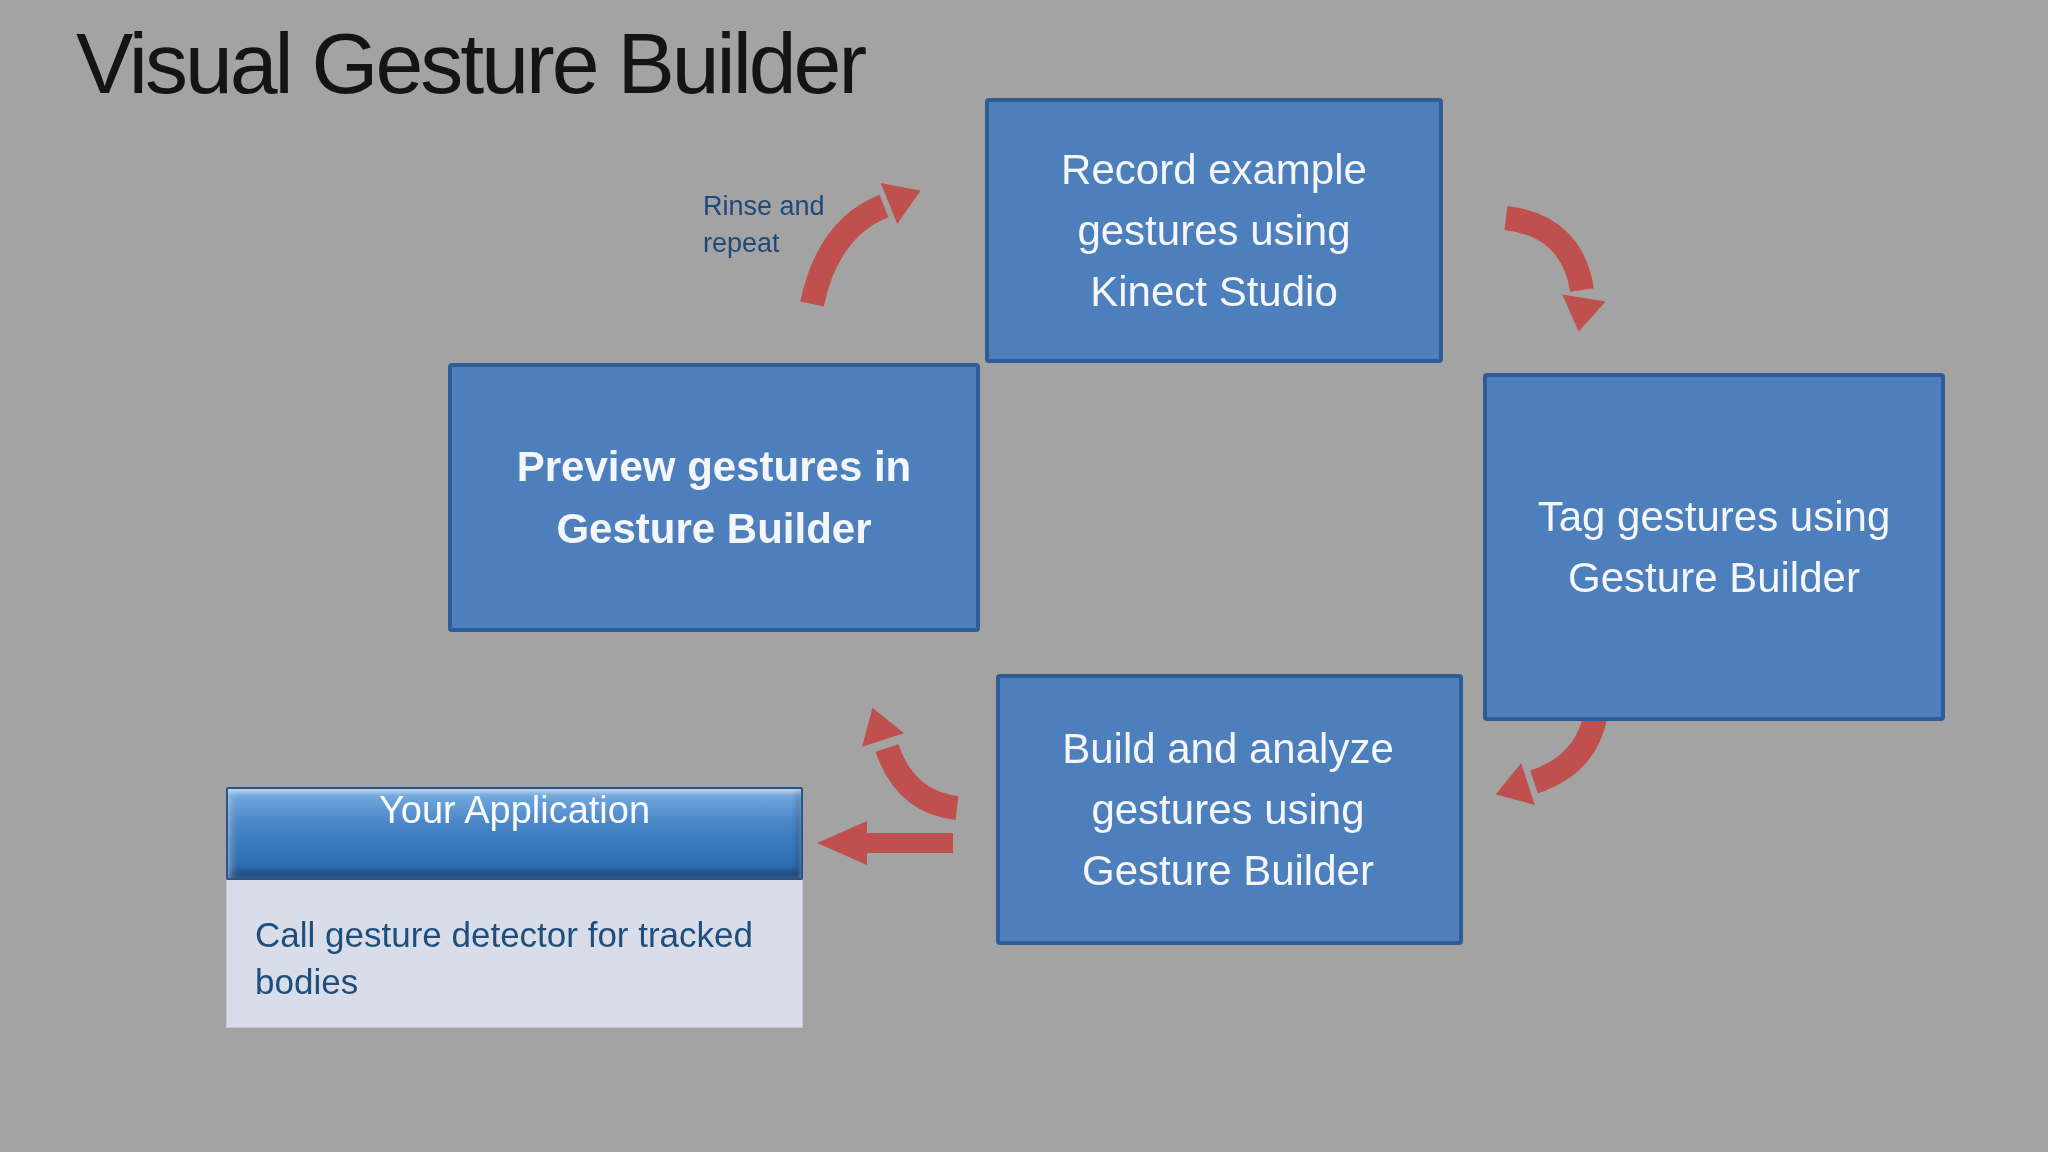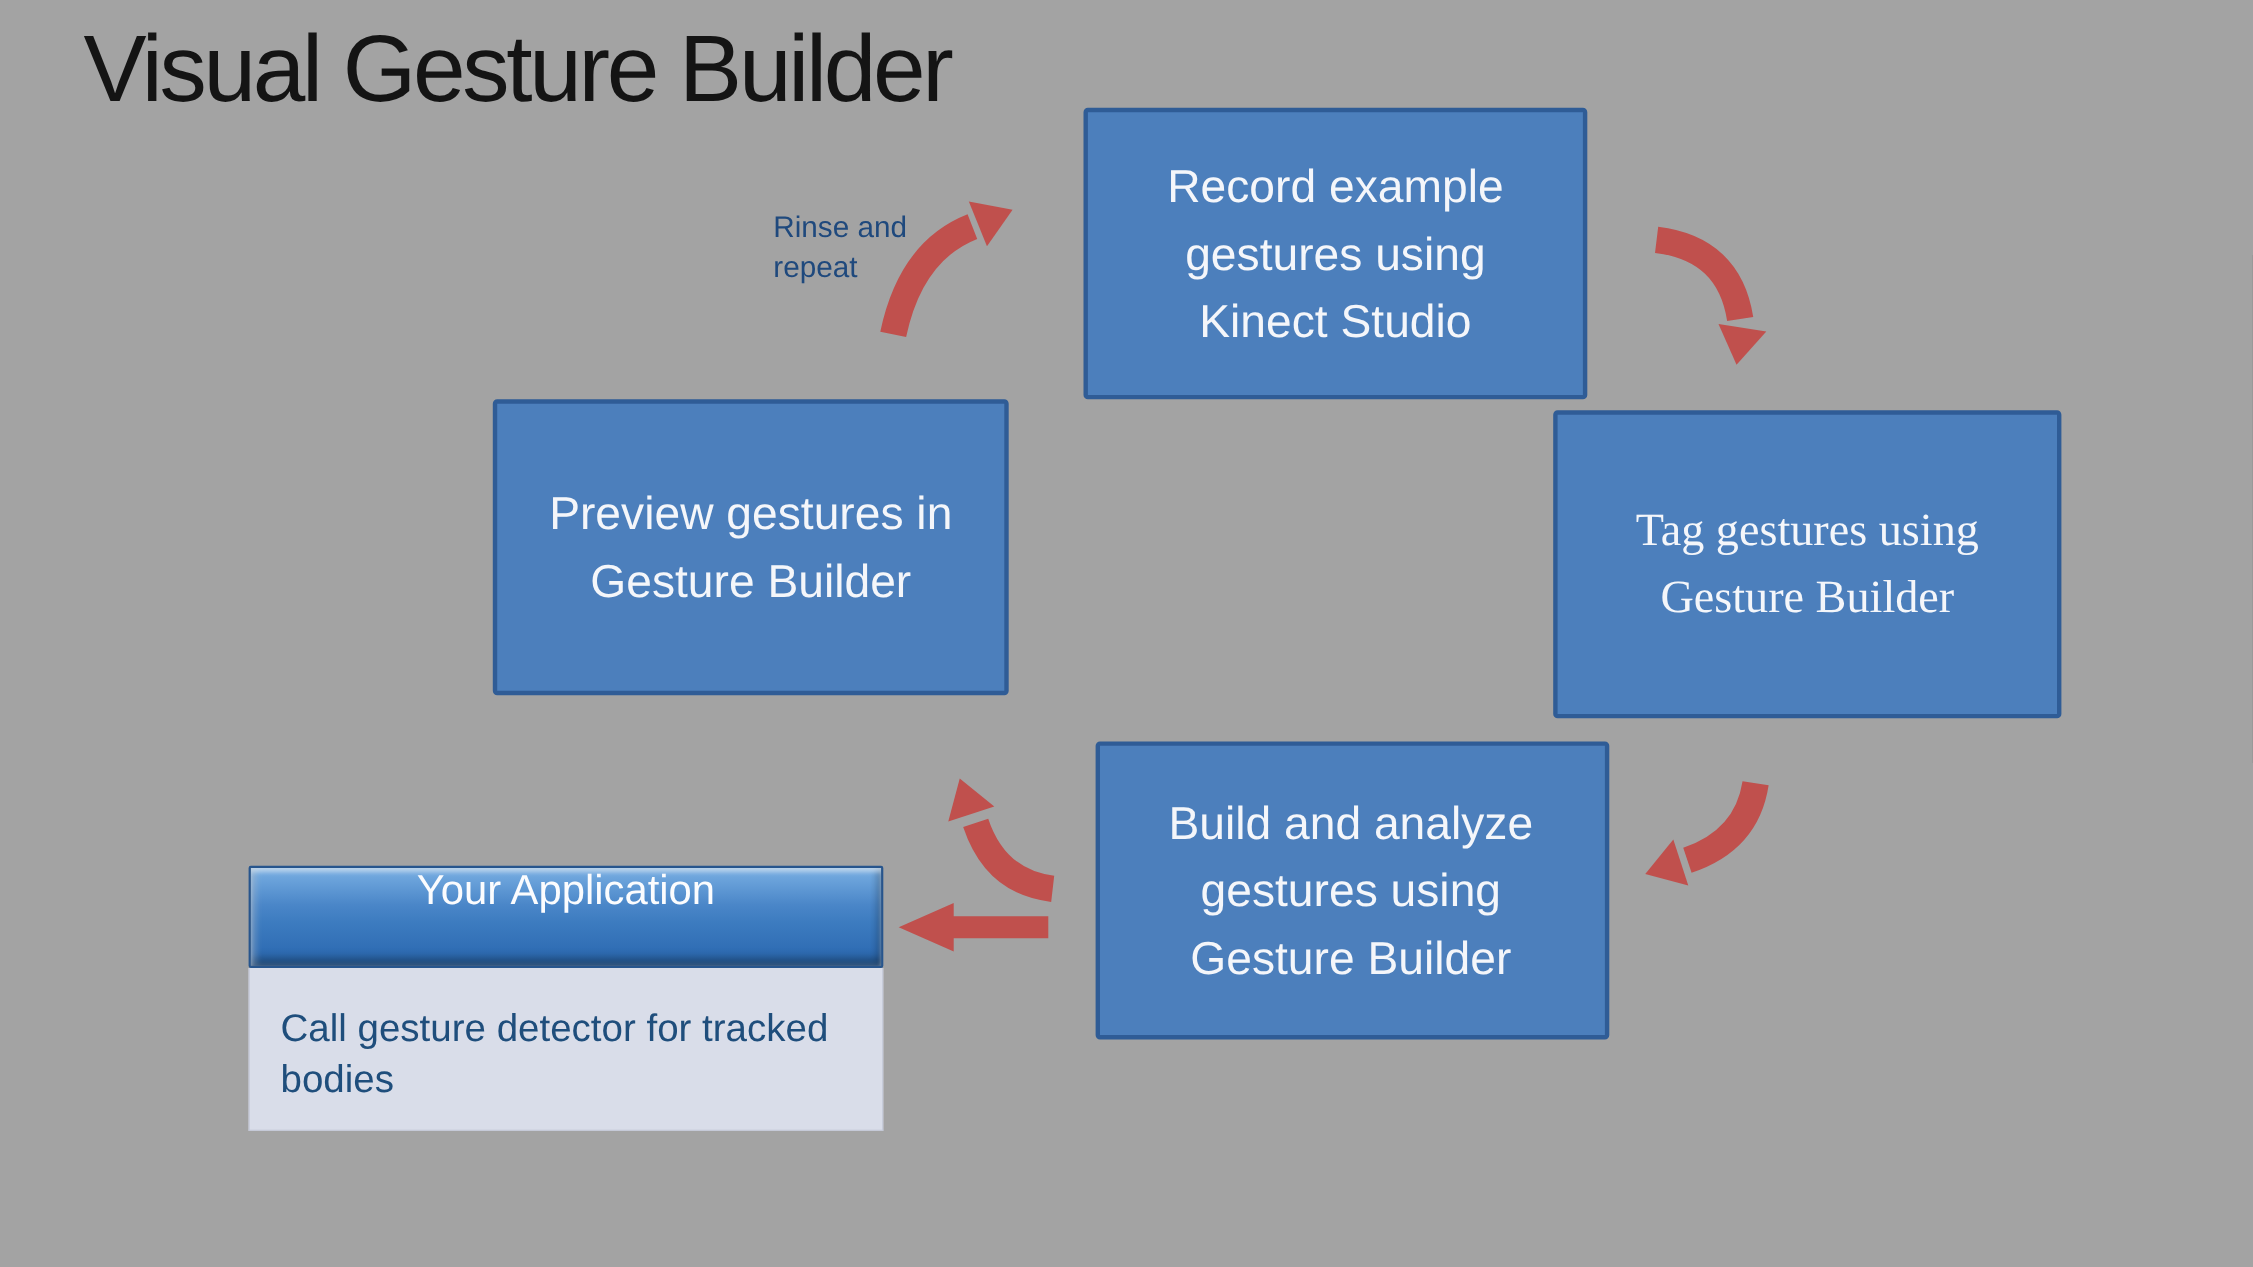--- a/index.html
+++ b/index.html
@@ -36,23 +36,23 @@
     display:flex;
     align-items:center;
     justify-content:center;
     text-align:center;
     color:var(--box-text);
     font-size:42px;
     line-height:1.46;
     padding:0 28px;
   }
   .flow-box.record { left:985px;  top:98px;  width:458px; height:265px; }
-  .flow-box.tag    { left:1412px; top:373px; width:462px; height:280px;font-family:Liberation Serif, serif; }
+  .flow-box.tag    { left:1483px; top:373px; width:462px; height:348px; }
   .flow-box.build  { left:996px;  top:674px; width:467px; height:271px;padding-left:25px; }
-  .flow-box.preview{ left:448px;  top:363px; width:469px; height:269px; }
+  .flow-box.preview{ left:448px;  top:363px; width:532px; height:269px;font-weight:bold; }
 
   .annotation{
     position:absolute;
     left:703px;top:188px;
     color:var(--navy);
     font-size:27px;
     line-height:37px;
     font-weight:400;
   }
 

